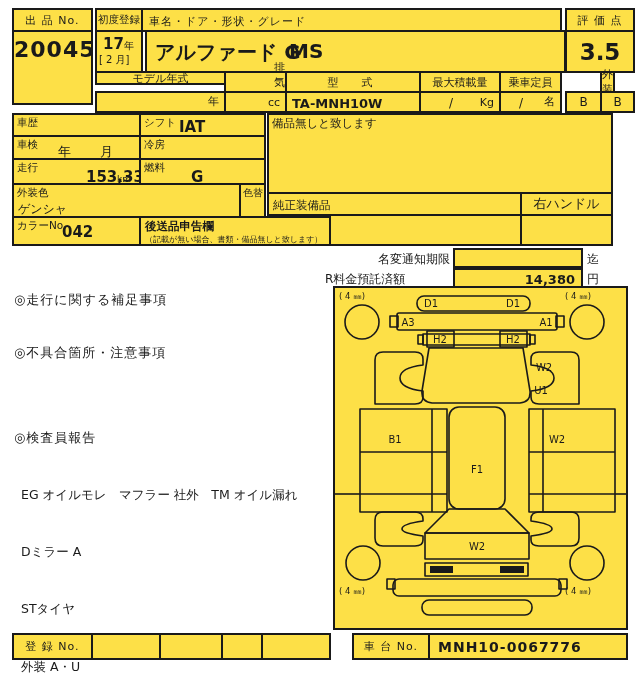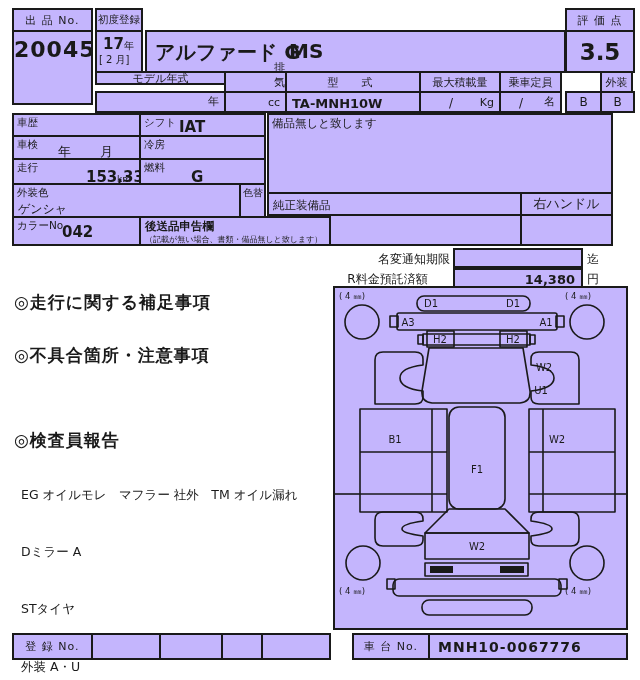--- a/index.html
+++ b/index.html
@@ -3,28 +3,28 @@
 <meta charset="utf-8">
 <style>
   :root { --ink:#1a1a1a; }
   * { margin:0; padding:0; }
   body {
     width:640px; height:680px; background:#ffffff;
     font-family:"DejaVu Sans","Liberation Sans",sans-serif;
     color:var(--ink);
   }
   .sheet { position:relative; width:640px; height:680px; background:#fff; overflow:hidden; }
-  .b { position:absolute; box-sizing:border-box; border:2px solid var(--ink); background:#c4b5fd; }
+  .b { position:absolute; box-sizing:border-box; border:2px solid var(--ink); background:#fde047; }
   .t { position:absolute; white-space:pre; }
   .cen { display:flex; align-items:center; justify-content:center; }
   .lbl { font-size:11px; letter-spacing:1px; }
   .corner { position:absolute; top:1px; left:3px; font-size:10.5px; letter-spacing:0; }
   .big { font-size:22px; font-weight:bold; letter-spacing:1px; }
   .rt { position:absolute; right:5px; bottom:2px; font-size:11px; }
-  .note-title { font-size:17px; font-weight:bold; letter-spacing:1px; }
+  .note-title { font-size:13px; font-weight:normal; letter-spacing:1px; }
   .insp-line { font-size:12.5px; line-height:19.2px; white-space:pre; }
   svg { position:absolute; left:0; top:0; }
   svg * { stroke:var(--ink); stroke-width:1.6; fill:none; stroke-linejoin:round; }
   svg text { stroke:none; fill:var(--ink); font-size:10px; font-family:"DejaVu Sans","Liberation Sans",sans-serif; }
   svg text.sm { font-size:8.5px; }
   svg rect.fill { fill:var(--ink); stroke:none; }
 </style>
 </head>
 <body>
 
@@ -34,35 +34,38 @@
   <div class="b" style="left:12px;top:30px;width:81px;height:75px;">
     <div class="big" style="text-align:center;padding-top:5px;">20045</div>
   </div>
 
   <div class="b cen" style="left:95px;top:8px;width:48px;height:24px;font-size:10.5px;">初度登録</div>
   <div class="b" style="left:95px;top:30px;width:48px;height:43px;">
     <div style="padding:3px 0 0 6px;font-size:15px;font-weight:bold;"><span>17</span><span style="font-size:10px;font-weight:normal;">年</span></div>
     <div style="padding-left:2px;font-size:10px;">[ 2 月]</div>
   </div>
 
+  <div class="b" style="left:141px;top:8px;width:421px;height:24px;">
+    <div style="padding:4px 0 0 6px;font-size:11px;letter-spacing:1px;">車名・ドア・形状・グレード</div>
+  </div>
   <div class="b" style="left:145px;top:30px;width:421px;height:43px;text-align:right;">
     <span class="t" style="left:8px;top:7px;font-size:20px;font-weight:bold;">アルファード G</span>
     <span class="t" style="left:142px;top:7px;font-size:20px;font-weight:bold;">MS</span>
   </div>
 
   <div class="b cen lbl" style="left:565px;top:8px;width:70px;height:24px;">評 価 点</div>
   <div class="b cen" style="left:565px;top:30px;width:70px;height:43px;font-size:23px;font-weight:bold;">3.5</div>
 
   <div class="b cen" style="left:95px;top:71px;width:131px;height:14px;font-size:11px;">モデル年式</div>
   <div class="b cen" style="left:224px;top:71px;width:63px;height:22px;font-size:11px;padding-left:48px;">排気量</div>
   <div class="b cen" style="left:285px;top:71px;width:136px;height:22px;font-size:11px;letter-spacing:6px;">型　式</div>
   <div class="b cen" style="left:419px;top:71px;width:82px;height:22px;font-size:11px;">最大積載量</div>
   <div class="b cen" style="left:499px;top:71px;width:63px;height:22px;font-size:11px;">乗車定員</div>
   <div class="b cen" style="left:565px;top:71px;width:37px;height:22px;font-size:11px;margin-top:44px;">内装</div>
-  <div class="b cen" style="left:600px;top:71px;width:33px;height:22px;font-size:11px;">外装</div>
+  <div class="b cen" style="left:600px;top:71px;width:15px;height:22px;font-size:11px;">外装</div>
 
   <div class="b" style="left:95px;top:91px;width:131px;height:22px;">
     <span class="rt">年</span>
   </div>
   <div class="b" style="left:224px;top:91px;width:63px;height:22px;">
     <span class="rt">cc</span>
   </div>
   <div class="b" style="left:285px;top:91px;width:136px;height:22px;padding-left:36px;">
     <span class="t" style="left:5px;top:3px;font-size:13px;font-weight:bold;">TA-MNH10W</span>
   </div>
@@ -127,21 +130,21 @@
     <span class="t" style="left:4px;top:4px;font-size:11.5px;">純正装備品</span>
   </div>
   <div class="b cen" style="left:520px;top:192px;width:93px;height:24px;font-size:13px;">右ハンドル</div>
   <div class="b" style="left:329px;top:214px;width:193px;height:32px;"></div>
   <div class="b" style="left:520px;top:214px;width:93px;height:32px;"></div>
 
   <div class="t" style="left:335px;top:251px;width:115px;text-align:right;font-size:12px;">名変通知期限</div>
   <div class="b" style="left:453px;top:248px;width:130px;height:20px;"></div>
   <div class="t" style="left:587px;top:251px;font-size:12px;">迄</div>
 
-  <div class="t" style="left:325px;top:271px;width:125px;text-align:center;font-size:12px;">R料金預託済額</div>
+  <div class="t" style="left:325px;top:271px;width:125px;text-align:left;font-size:12px;">R料金預託済額</div>
   <div class="b" style="left:453px;top:268px;width:130px;height:21px;">
     <span style="position:absolute;right:6px;top:2px;font-size:13px;font-weight:bold;">14,380</span>
   </div>
   <div class="t" style="left:587px;top:271px;font-size:12px;">円</div>
 
   <div class="t note-title" style="left:14px;top:291px;">◎走行に関する補足事項</div>
   <div class="t note-title" style="left:14px;top:344px;">◎不具合箇所・注意事項</div>
   <div class="t note-title" style="left:14px;top:429px;">◎検査員報告</div>
 
   <div class="t" style="left:21px;top:447px;">

